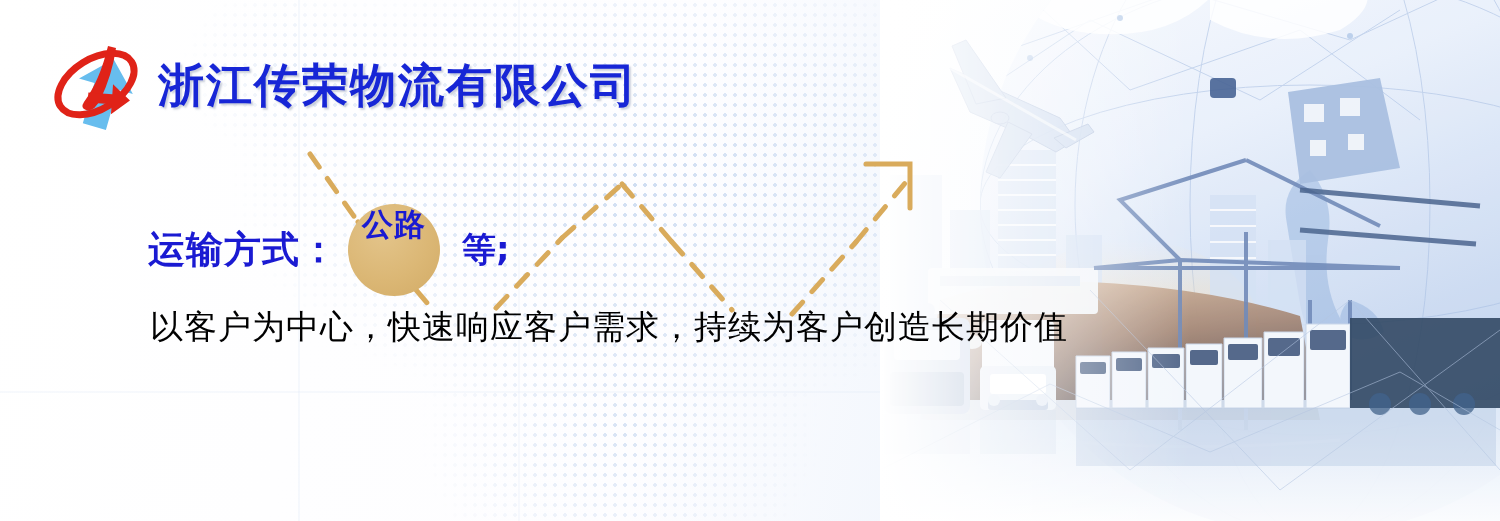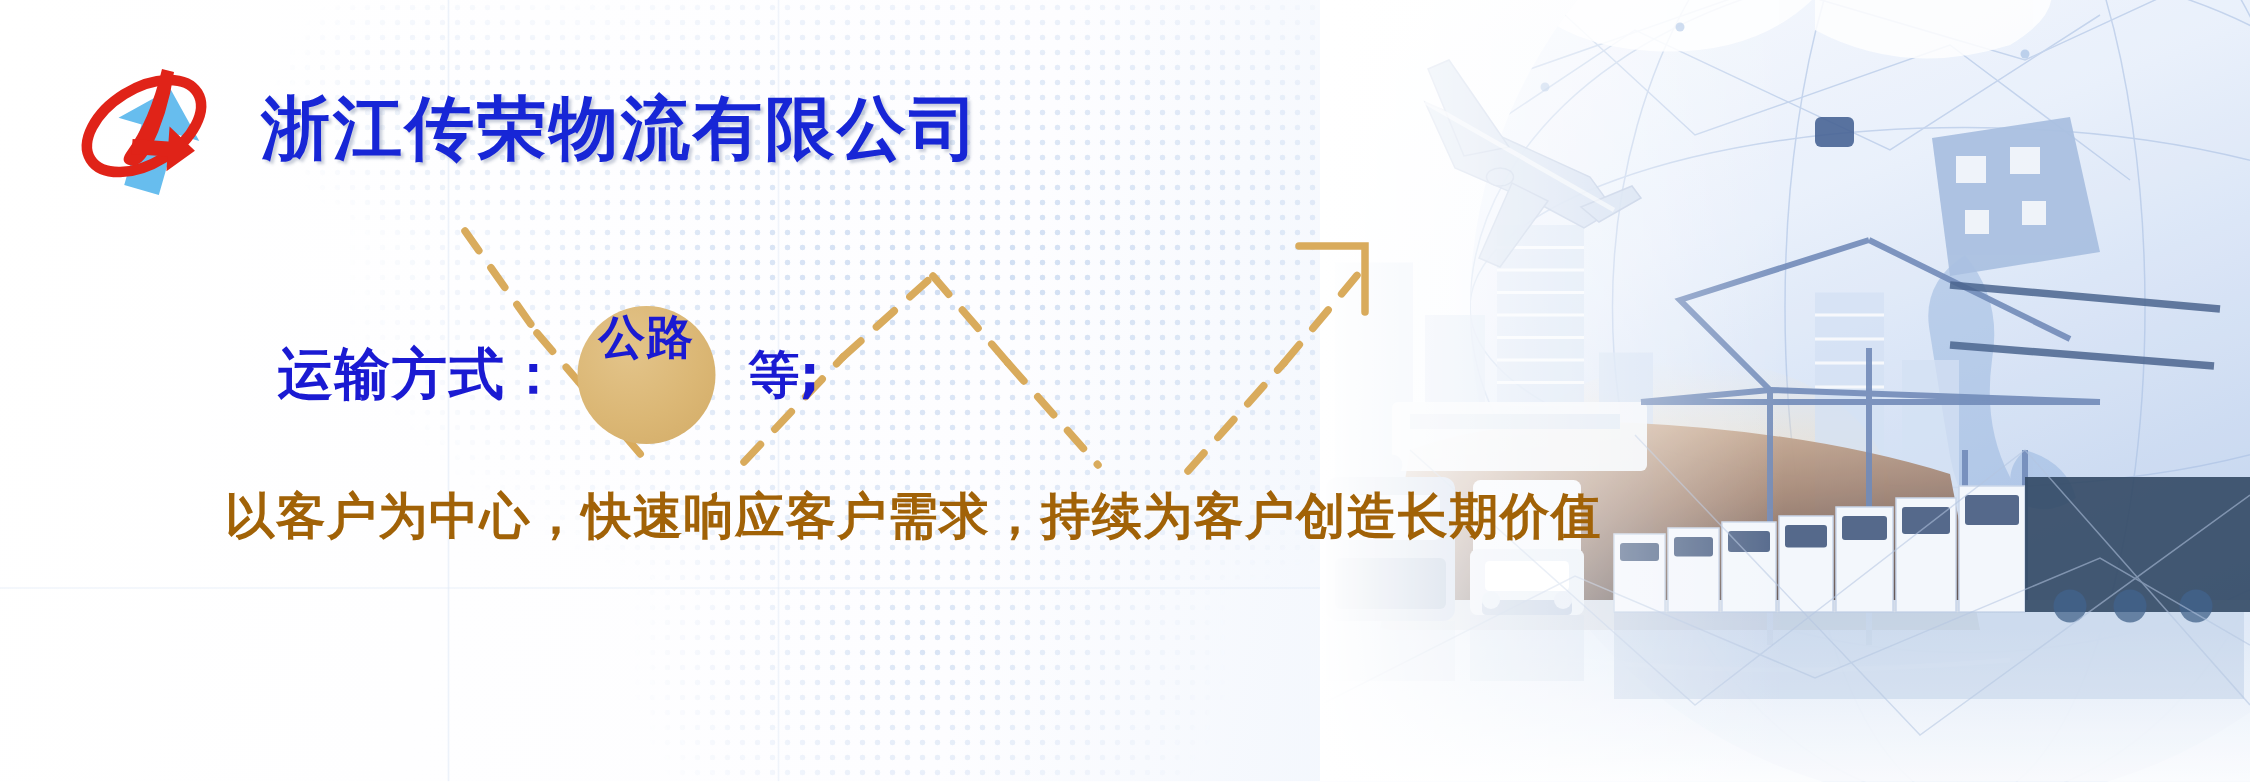--- a/index.html
+++ b/index.html
@@ -48,34 +48,34 @@
 
   .photo{left:880px;width:620px;}
 
   
   .photo svg{display:block;}
 
   
   #logo-block{position:absolute;left:48px;top:36px;display:flex;align-items:center;}
   #logo-mark{width:96px;height:100px;flex:0 0 auto;}
   #company-name{
-    margin-left:30px;
+    margin-left:14px;
     font-size:46px;
     font-weight:bold;
     color:#1726d6;
     letter-spacing:2px;
     white-space:nowrap;
     text-shadow:2px 2px 2px rgba(140,150,175,.45);
     font-family:"DejaVu Sans","Liberation Sans",sans-serif;
   }
 
   
   #transport-row{
     position:absolute;left:148px;top:204px;
-    height:92px;display:flex;align-items:center;margin-left:37px;
+    height:92px;display:flex;align-items:center;
   }
   #transport-label{
     font-size:37px;font-weight:bold;color:#1a1ad2;
     white-space:nowrap;letter-spacing:1px;
     font-family:"DejaVu Sans","Liberation Sans",sans-serif;
   }
   .mode-circle{
     width:92px;height:92px;border-radius:50%;
     background:radial-gradient(circle at 38% 32%, #e3c48a 0%, #dbb775 55%, #d2ab66 100%);
     display:flex;align-items:flex-start;justify-content:center;
@@ -91,22 +91,22 @@
     font-size:34px;font-weight:bold;color:#1a1ad2;
     margin-left:22px;white-space:nowrap;
     font-family:"DejaVu Sans","Liberation Sans",sans-serif;
   }
 
   
   #dash-path{position:absolute;left:300px;top:138px;width:640px;height:180px;pointer-events:none;}
 
   
   #tagline{
-    position:absolute;left:150px;top:322px;
-    font-size:33px;font-weight:bold;color:#a16207;
+    position:absolute;left:150px;top:305px;
+    font-size:33px;font-weight:normal;color:#000000;
     letter-spacing:1px;white-space:nowrap;
     font-family:"DejaVu Sans","Liberation Sans",sans-serif;
   }
 </style>
 </head>
 <body>
 
 <div id="banner">
 
   <div class="layer bg-base"></div>

